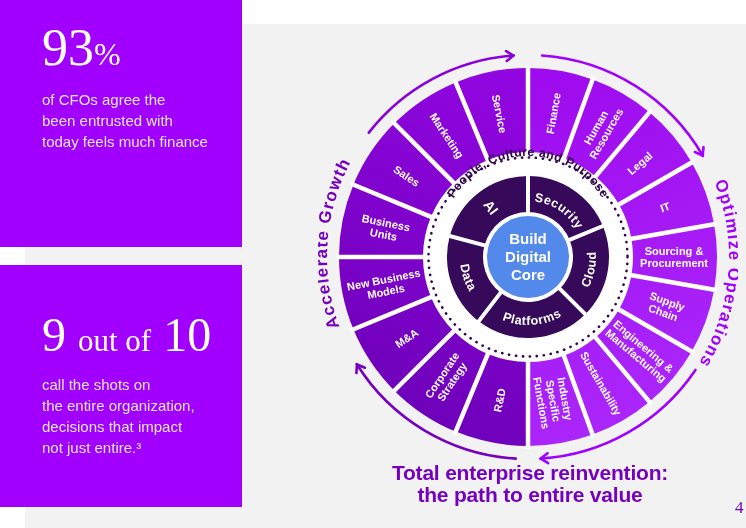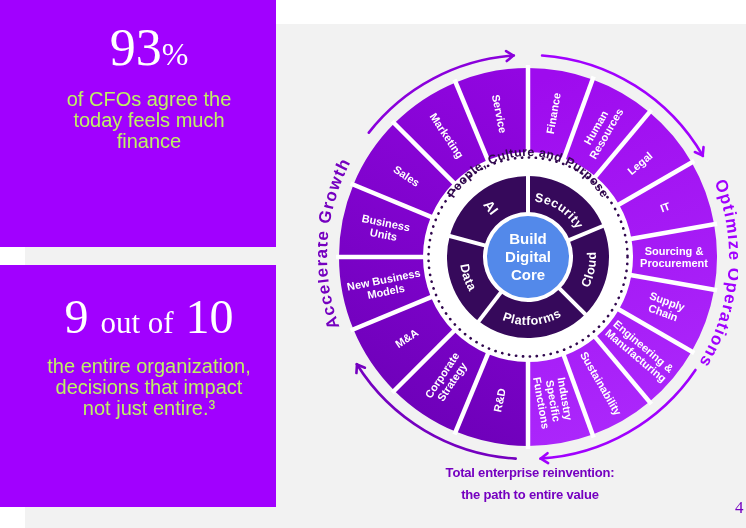--- a/index.html
+++ b/index.html
@@ -1,57 +1,59 @@
 <!DOCTYPE html>
 <html><head>
 <meta charset="utf-8">
 <style>
   html,body{margin:0;padding:0;}
   body{
     position:relative;width:746px;height:528px;overflow:hidden;
     background:#ffffff;font-family:"Liberation Sans",sans-serif;
   }
   .panel{position:absolute;left:25px;top:24px;width:721px;height:504px;background:#F2F2F2;}
-  .stat-box{position:absolute;left:0;width:276px;background:#A100FF;color:#fff;box-sizing:border-box;padding:0 20px 0 42px;text-align:center;}
+  .stat-box{position:absolute;left:0;width:242px;background:#A100FF;color:#fff;box-sizing:border-box;padding:0 20px 0 42px;}
   .stat-box.one{top:0;height:247px;}
   .stat-box.two{top:265px;height:242px;}
   .headline{font-family:"Liberation Serif",serif;font-weight:400;color:#fff;line-height:1;}
   .one .headline{margin-top:22px;font-size:52px;}
   .one .headline .pct{font-size:32px;}
-  .two .headline{margin-top:28px;font-size:48px;}
+  .two .headline{margin-top:46px;font-size:48px;}
   .two .headline .midword{font-size:31px;}
-  .stat-body{margin-top:15px;font-size:20px;line-height:21px;color:#bef264;}
+  .stat-body{margin-top:15px;font-size:15px;line-height:21px;color:#e5e5e5;}
   .stat-body span{display:block;}
   .wheel-wrap{position:absolute;left:318px;top:47px;width:420px;height:420px;}
   .caption{
     position:absolute;left:330px;top:462px;width:400px;text-align:center;
-    color:#7500C0;font-weight:bold;font-size:13px;line-height:22px;letter-spacing:-0.2px;
+    color:#7500C0;font-weight:bold;font-size:21px;line-height:22px;letter-spacing:-0.2px;
   }
   .page-num{
     position:absolute;left:735px;top:498px;color:#7500C0;
     font-family:"Liberation Serif",serif;font-size:17px;
   }
   svg text{font-family:"Liberation Sans",sans-serif;}
 </style>
 </head>
 <body>
 
 <div class="panel"></div>
 
 <div class="stat-box one">
   <div class="headline"><span>93</span><span class="pct">%</span></div>
   <div class="stat-body">
     <span>of CFOs agree the</span>
+    <span>been entrusted with</span>
     <span>today feels much finance</span>
   </div>
 </div>
 
 <div class="stat-box two">
   <div class="headline"><span>9</span> <span class="midword">out of</span> <span>10</span></div>
   <div class="stat-body">
+    <span>call the shots on</span>
     <span>the entire organization,</span>
     <span>decisions that impact</span>
     <span>not just entire.³</span>
   </div>
 </div>
 
 <div class="wheel-wrap" id="wheel-wrap"><svg viewBox="-210 -210 420 420" width="420" height="420">
       <defs>
         <linearGradient id="gLeft" gradientUnits="userSpaceOnUse" x1="-160" y1="170" x2="30" y2="-185">
           <stop offset="0%" stop-color="#6B00B6"></stop>

